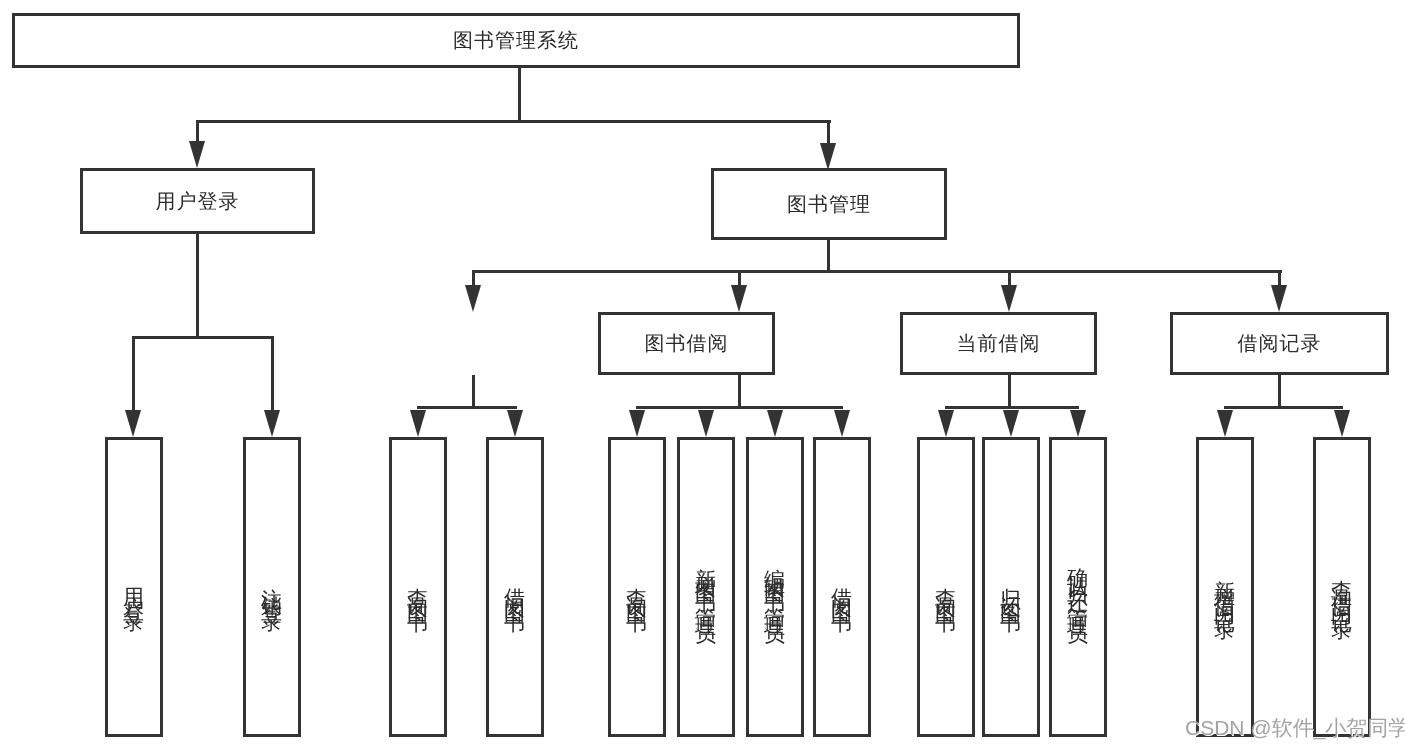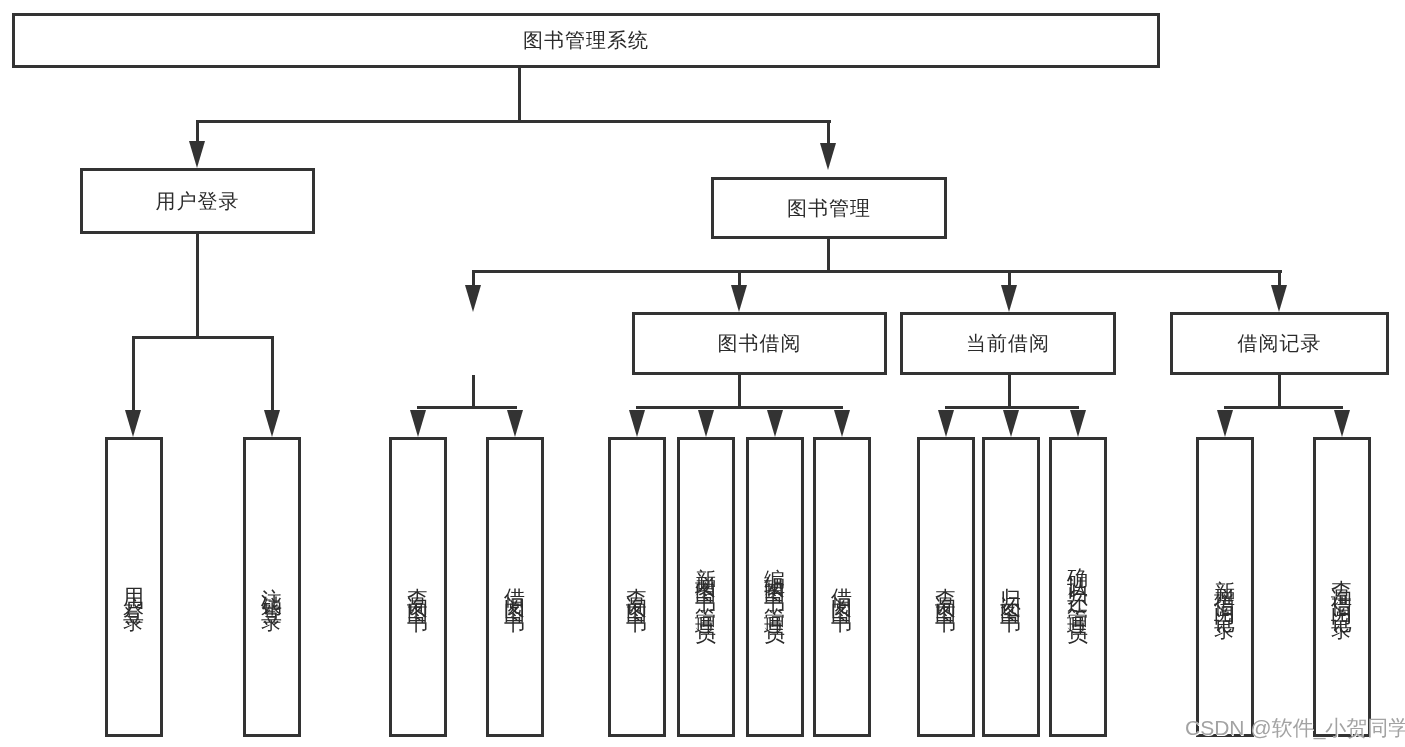--- a/index.html
+++ b/index.html
@@ -58,35 +58,35 @@
     text-shadow: 1px 1px 0 #ffffff;
     z-index: 5;
     white-space: nowrap;
   }
 </style>
 </head>
 <body>
 
 <div id="canvas">
 
-  <div class="box hbox" style="left:12px;top:13px;width:1148px;height:55px">
+  <div class="box hbox" style="left:12px;top:13px;width:1008px;height:55px">
     <span>图书管理系统</span>
   </div>
 
   <div class="line" style="left:518px;top:66px;width:3px;height:57px"></div>
   <div class="line" style="left:196px;top:120px;width:635px;height:3px"></div>
   <div class="line" style="left:196px;top:120px;width:3px;height:30px"></div>
   <div class="arrow" style="left:189px;top:141px"></div>
   <div class="line" style="left:827px;top:120px;width:3px;height:30px"></div>
   <div class="arrow" style="left:820px;top:143px"></div>
 
   <div class="box hbox" style="left:80px;top:168px;width:235px;height:66px">
     <span>用户登录</span>
   </div>
-  <div class="box hbox" style="left:711px;top:177px;width:236px;height:62px">
+  <div class="box hbox" style="left:711px;top:168px;width:236px;height:72px">
     <span>图书管理</span>
   </div>
 
   <div class="line" style="left:196px;top:232px;width:3px;height:107px"></div>
   <div class="line" style="left:132px;top:336px;width:142px;height:3px"></div>
   <div class="line" style="left:132px;top:336px;width:3px;height:80px"></div>
   <div class="arrow" style="left:125px;top:410px"></div>
   <div class="line" style="left:271px;top:336px;width:3px;height:80px"></div>
   <div class="arrow" style="left:264px;top:410px"></div>
 
@@ -94,24 +94,24 @@
   <div class="line" style="left:472px;top:270px;width:810px;height:3px"></div>
   <div class="line" style="left:472px;top:270px;width:3px;height:20px"></div>
   <div class="arrow" style="left:465px;top:285px"></div>
   <div class="line" style="left:738px;top:270px;width:3px;height:20px"></div>
   <div class="arrow" style="left:731px;top:285px"></div>
   <div class="line" style="left:1008px;top:270px;width:3px;height:20px"></div>
   <div class="arrow" style="left:1001px;top:285px"></div>
   <div class="line" style="left:1278px;top:270px;width:3px;height:20px"></div>
   <div class="arrow" style="left:1271px;top:285px"></div>
 
-  <div class="box hbox" style="left:632px;top:312px;width:255px;height:63px">
+  <div class="box hbox" style="left:598px;top:312px;width:177px;height:63px">
     <span>图书借阅</span>
   </div>
-  <div class="box hbox" style="left:900px;top:312px;width:216px;height:63px">
+  <div class="box hbox" style="left:900px;top:312px;width:197px;height:63px">
     <span>当前借阅</span>
   </div>
   <div class="box hbox" style="left:1170px;top:312px;width:219px;height:63px">
     <span>借阅记录</span>
   </div>
 
   <div class="line" style="left:472px;top:375px;width:3px;height:34px"></div>
   <div class="line" style="left:417px;top:406px;width:100px;height:3px"></div>
   <div class="arrow" style="left:410px;top:410px"></div>
   <div class="arrow" style="left:507px;top:410px"></div>

